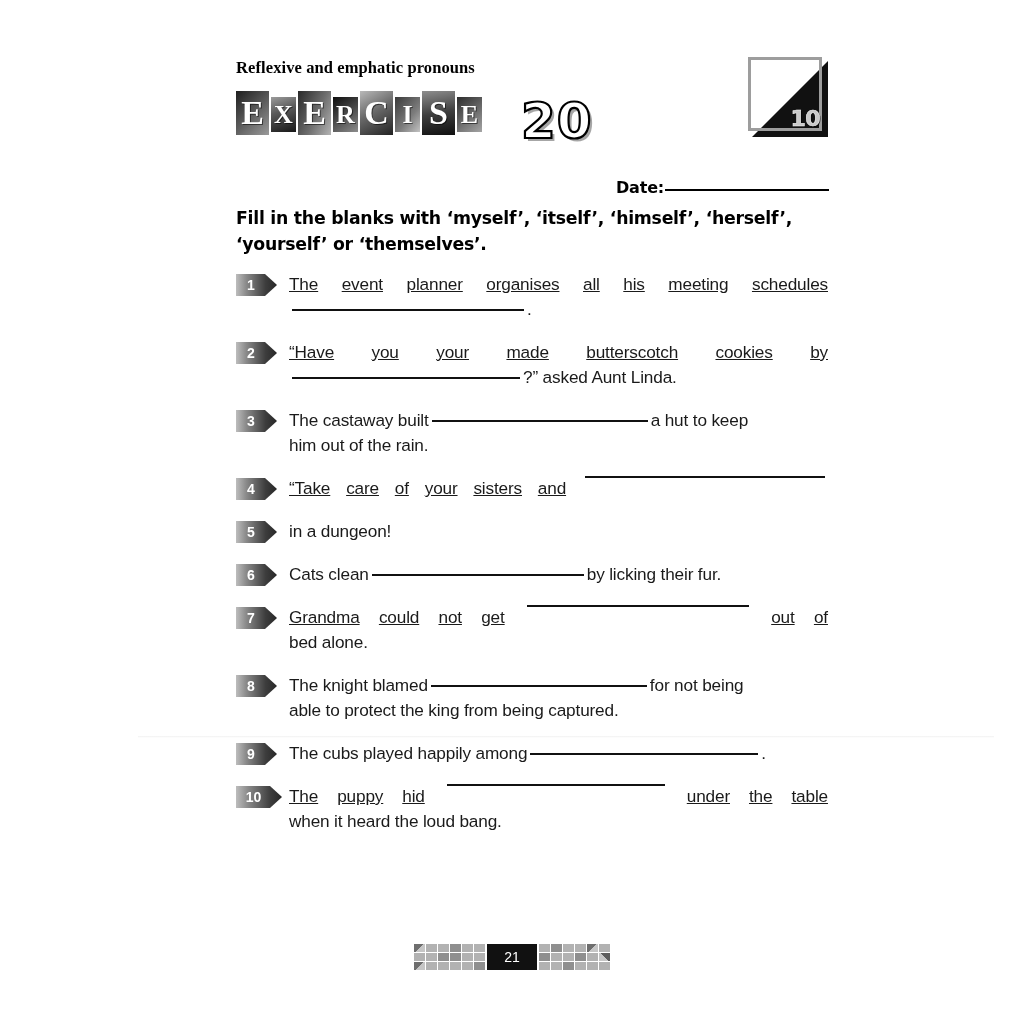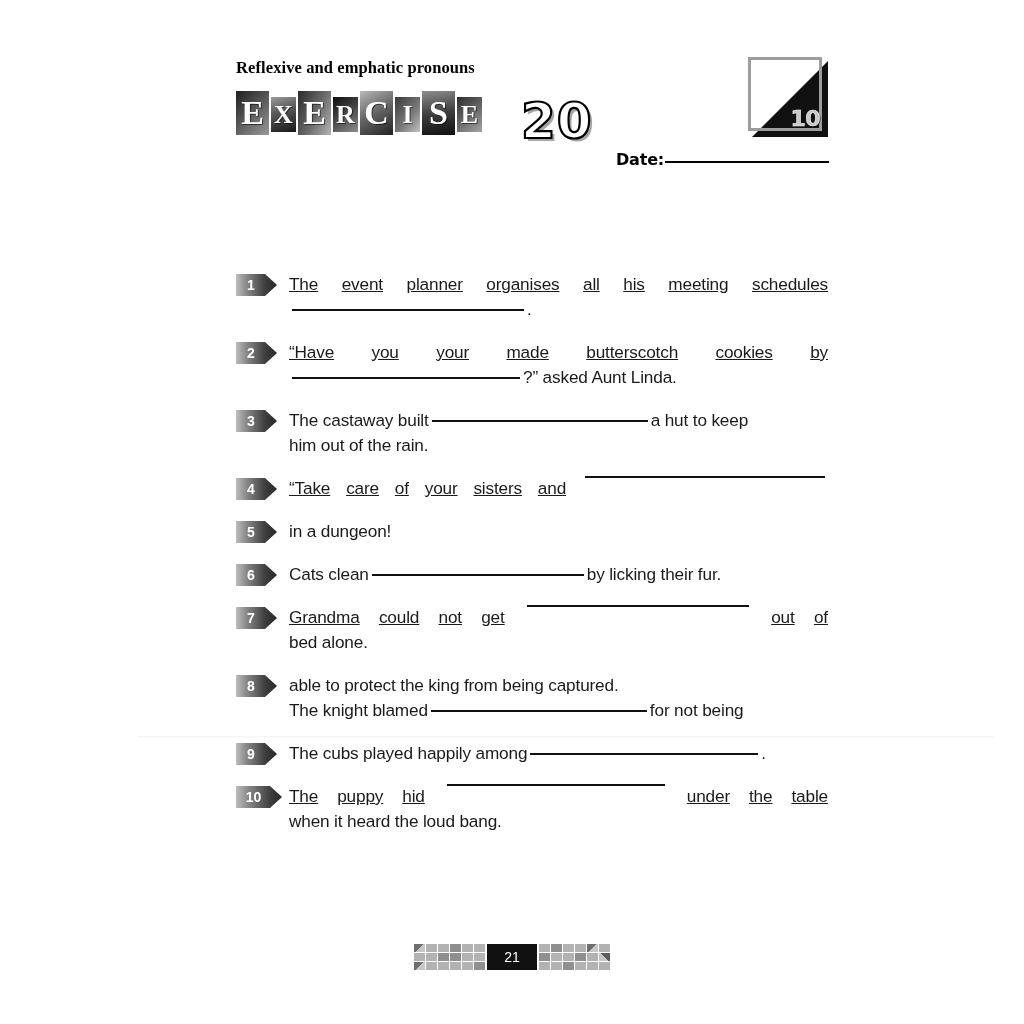--- a/index.html
+++ b/index.html
@@ -138,20 +138,21 @@
     top: 150px;
     display: flex;
     align-items: baseline;
   }
   .date-label {
     font-family: "DejaVu Sans", sans-serif;
     font-weight: bold;
     font-size: 16px;
     color: #000;
     letter-spacing: -0.2px;
+    margin-top: 28px;
   }
   .date-line {
     width: 164px;
     height: 0;
     border-bottom: 2px solid #000;
     margin-left: 1px;
     position: relative;
     top: -2px;
   }
 
@@ -295,20 +296,21 @@
     <div class="score-tri"></div>
     <div class="score-frame"></div>
     <div class="score-value">10</div>
   </div>
 
   <div class="date-row">
     <span class="date-label">Date:</span>
     <span class="date-line"></span>
   </div>
 
+  <div class="instruction">Fill in the blanks with ‘myself’, ‘itself’, ‘himself’, ‘herself’, ‘yourself’ or ‘themselves’.</div>
 
   <div class="questions">
 
     <div class="q-row" style="margin-bottom:18px;">
       <div class="q-marker">1</div>
       <div class="q-body">
         <span class="ln justify">
           <span>The</span>
           <span>event</span>
           <span>planner</span>
@@ -387,22 +389,22 @@
           <span>out</span>
           <span>of</span>
         </span>
         <span class="ln">bed alone.</span>
       </div>
     </div>
 
     <div class="q-row" style="margin-bottom:18px;">
       <div class="q-marker">8</div>
       <div class="q-body">
+        <span class="ln"><span>The knight blamed</span><span class="blank" style="width:216px;"></span><span>for not being</span></span>
         <span class="ln">able to protect the king from being captured.</span>
-        <span class="ln"><span>The knight blamed</span><span class="blank" style="width:216px;"></span><span>for not being</span></span>
       </div>
     </div>
 
     <div class="q-row" style="margin-bottom:18px;">
       <div class="q-marker">9</div>
       <div class="q-body">
         <span class="ln"><span>The cubs played happily among</span><span class="blank" style="width:228px;"></span><span>.</span></span>
       </div>
     </div>
 

